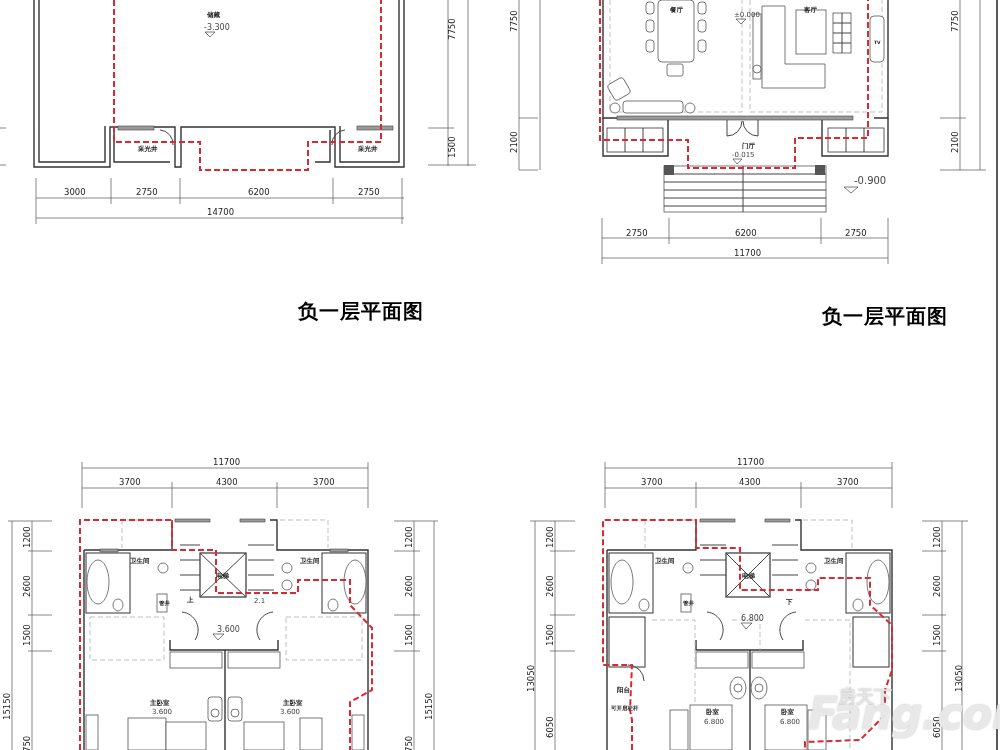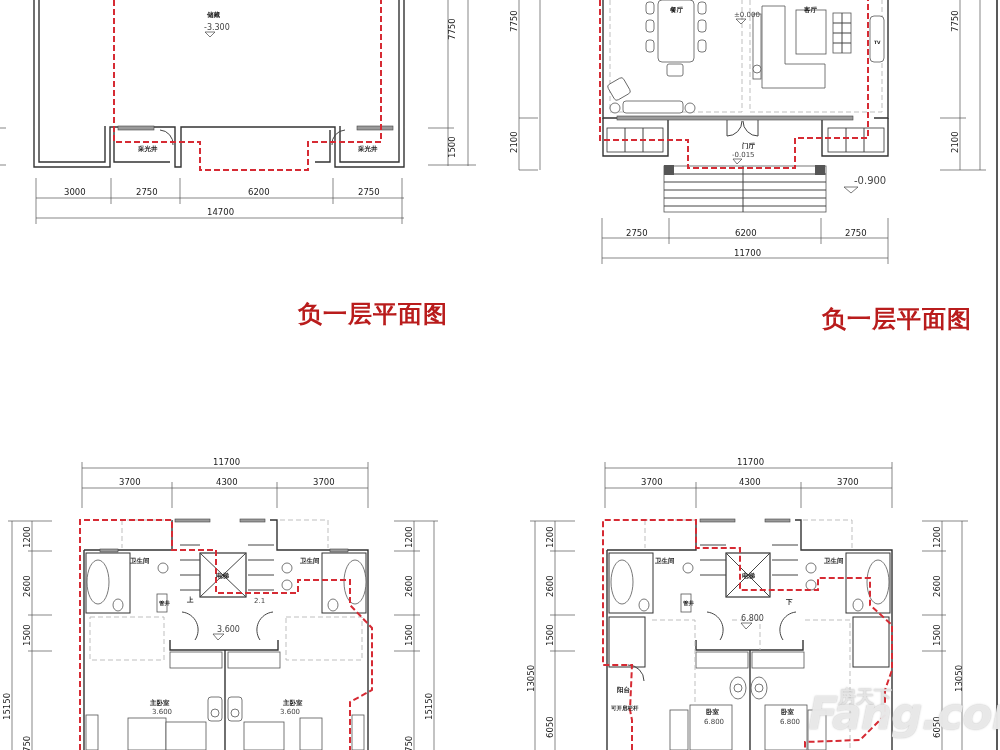--- a/index.html
+++ b/index.html
@@ -10,21 +10,21 @@
   .wall-thin { fill: none; stroke: #444; stroke-width: 1; }
   .wall-fill { fill: #9a9a9a; stroke: #444; stroke-width: 0.6; }
   .dim { stroke: #555; stroke-width: 0.7; fill: none; }
   .red { fill: none; stroke: #d62b34; stroke-width: 2; stroke-dasharray: 6 3; }
   .gdash { fill: none; stroke: #b8b8b8; stroke-width: 0.9; stroke-dasharray: 5 3; }
   .furn { fill: #fff; stroke: #555; stroke-width: 0.8; }
   .dimtxt { font-size: 8.5px; fill: #222; font-family: "DejaVu Sans", sans-serif; }
   .room { font-size: 6.5px; fill: #222; font-weight: bold; font-family: "DejaVu Sans", sans-serif; }
   .lvl { font-size: 8px; fill: #444; font-family: "DejaVu Sans", sans-serif; }
   .lvlbig { font-size: 10px; fill: #444; font-family: "DejaVu Sans", sans-serif; }
-  .title { position: absolute; font-size: 24px; font-weight: bold; color: #b91c1c;
+  .title { position: absolute; font-size: 20px; font-weight: bold; color: #000000;
            letter-spacing: 1px; font-family: "DejaVu Sans", sans-serif; }
   .watermark { position: absolute; font-size: 44px; font-weight: bold; color: rgba(235,235,235,0.92);
                font-family: "DejaVu Sans", sans-serif; letter-spacing: -1px;
                text-shadow: 0 0 2px rgba(160,160,160,0.7); font-style: italic; }
   .wm-sub { position: absolute; font-size: 18px; font-weight: bold; color: rgba(230,230,230,0.95);
             text-shadow: 0 0 2px rgba(150,150,150,0.7); font-family: "DejaVu Sans", sans-serif; }
 </style>
 </head>
 <body>
 

